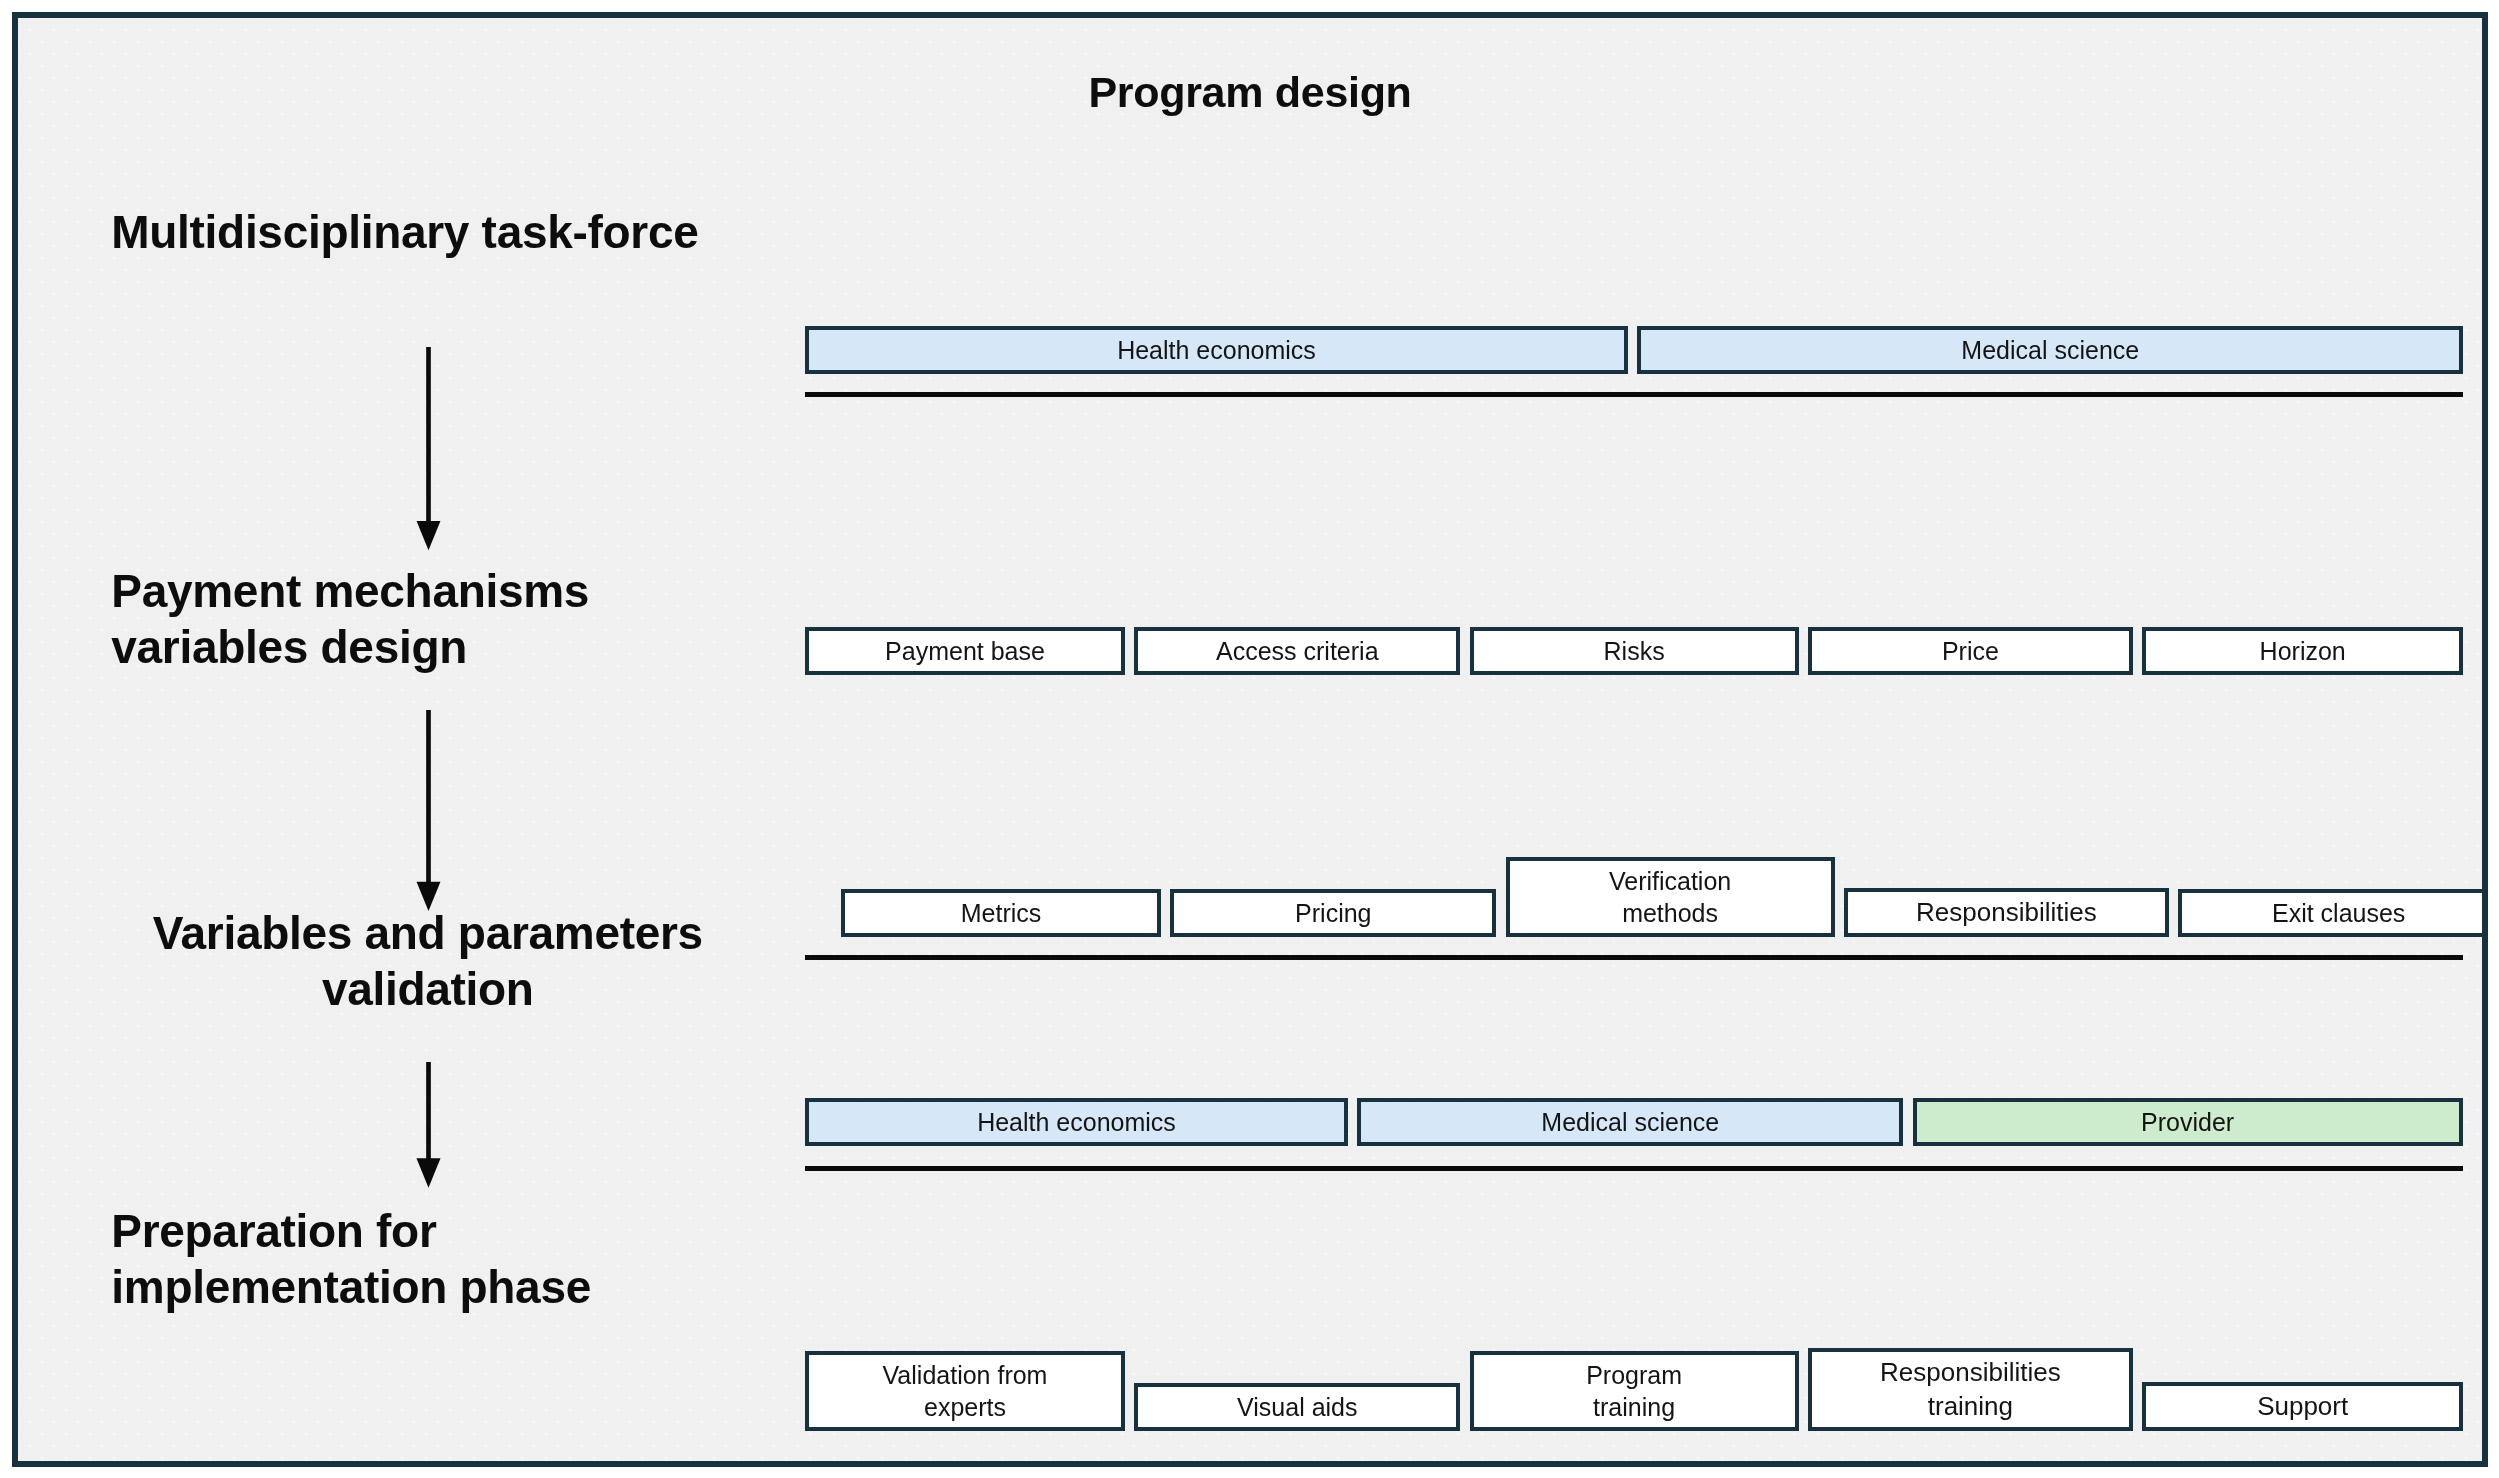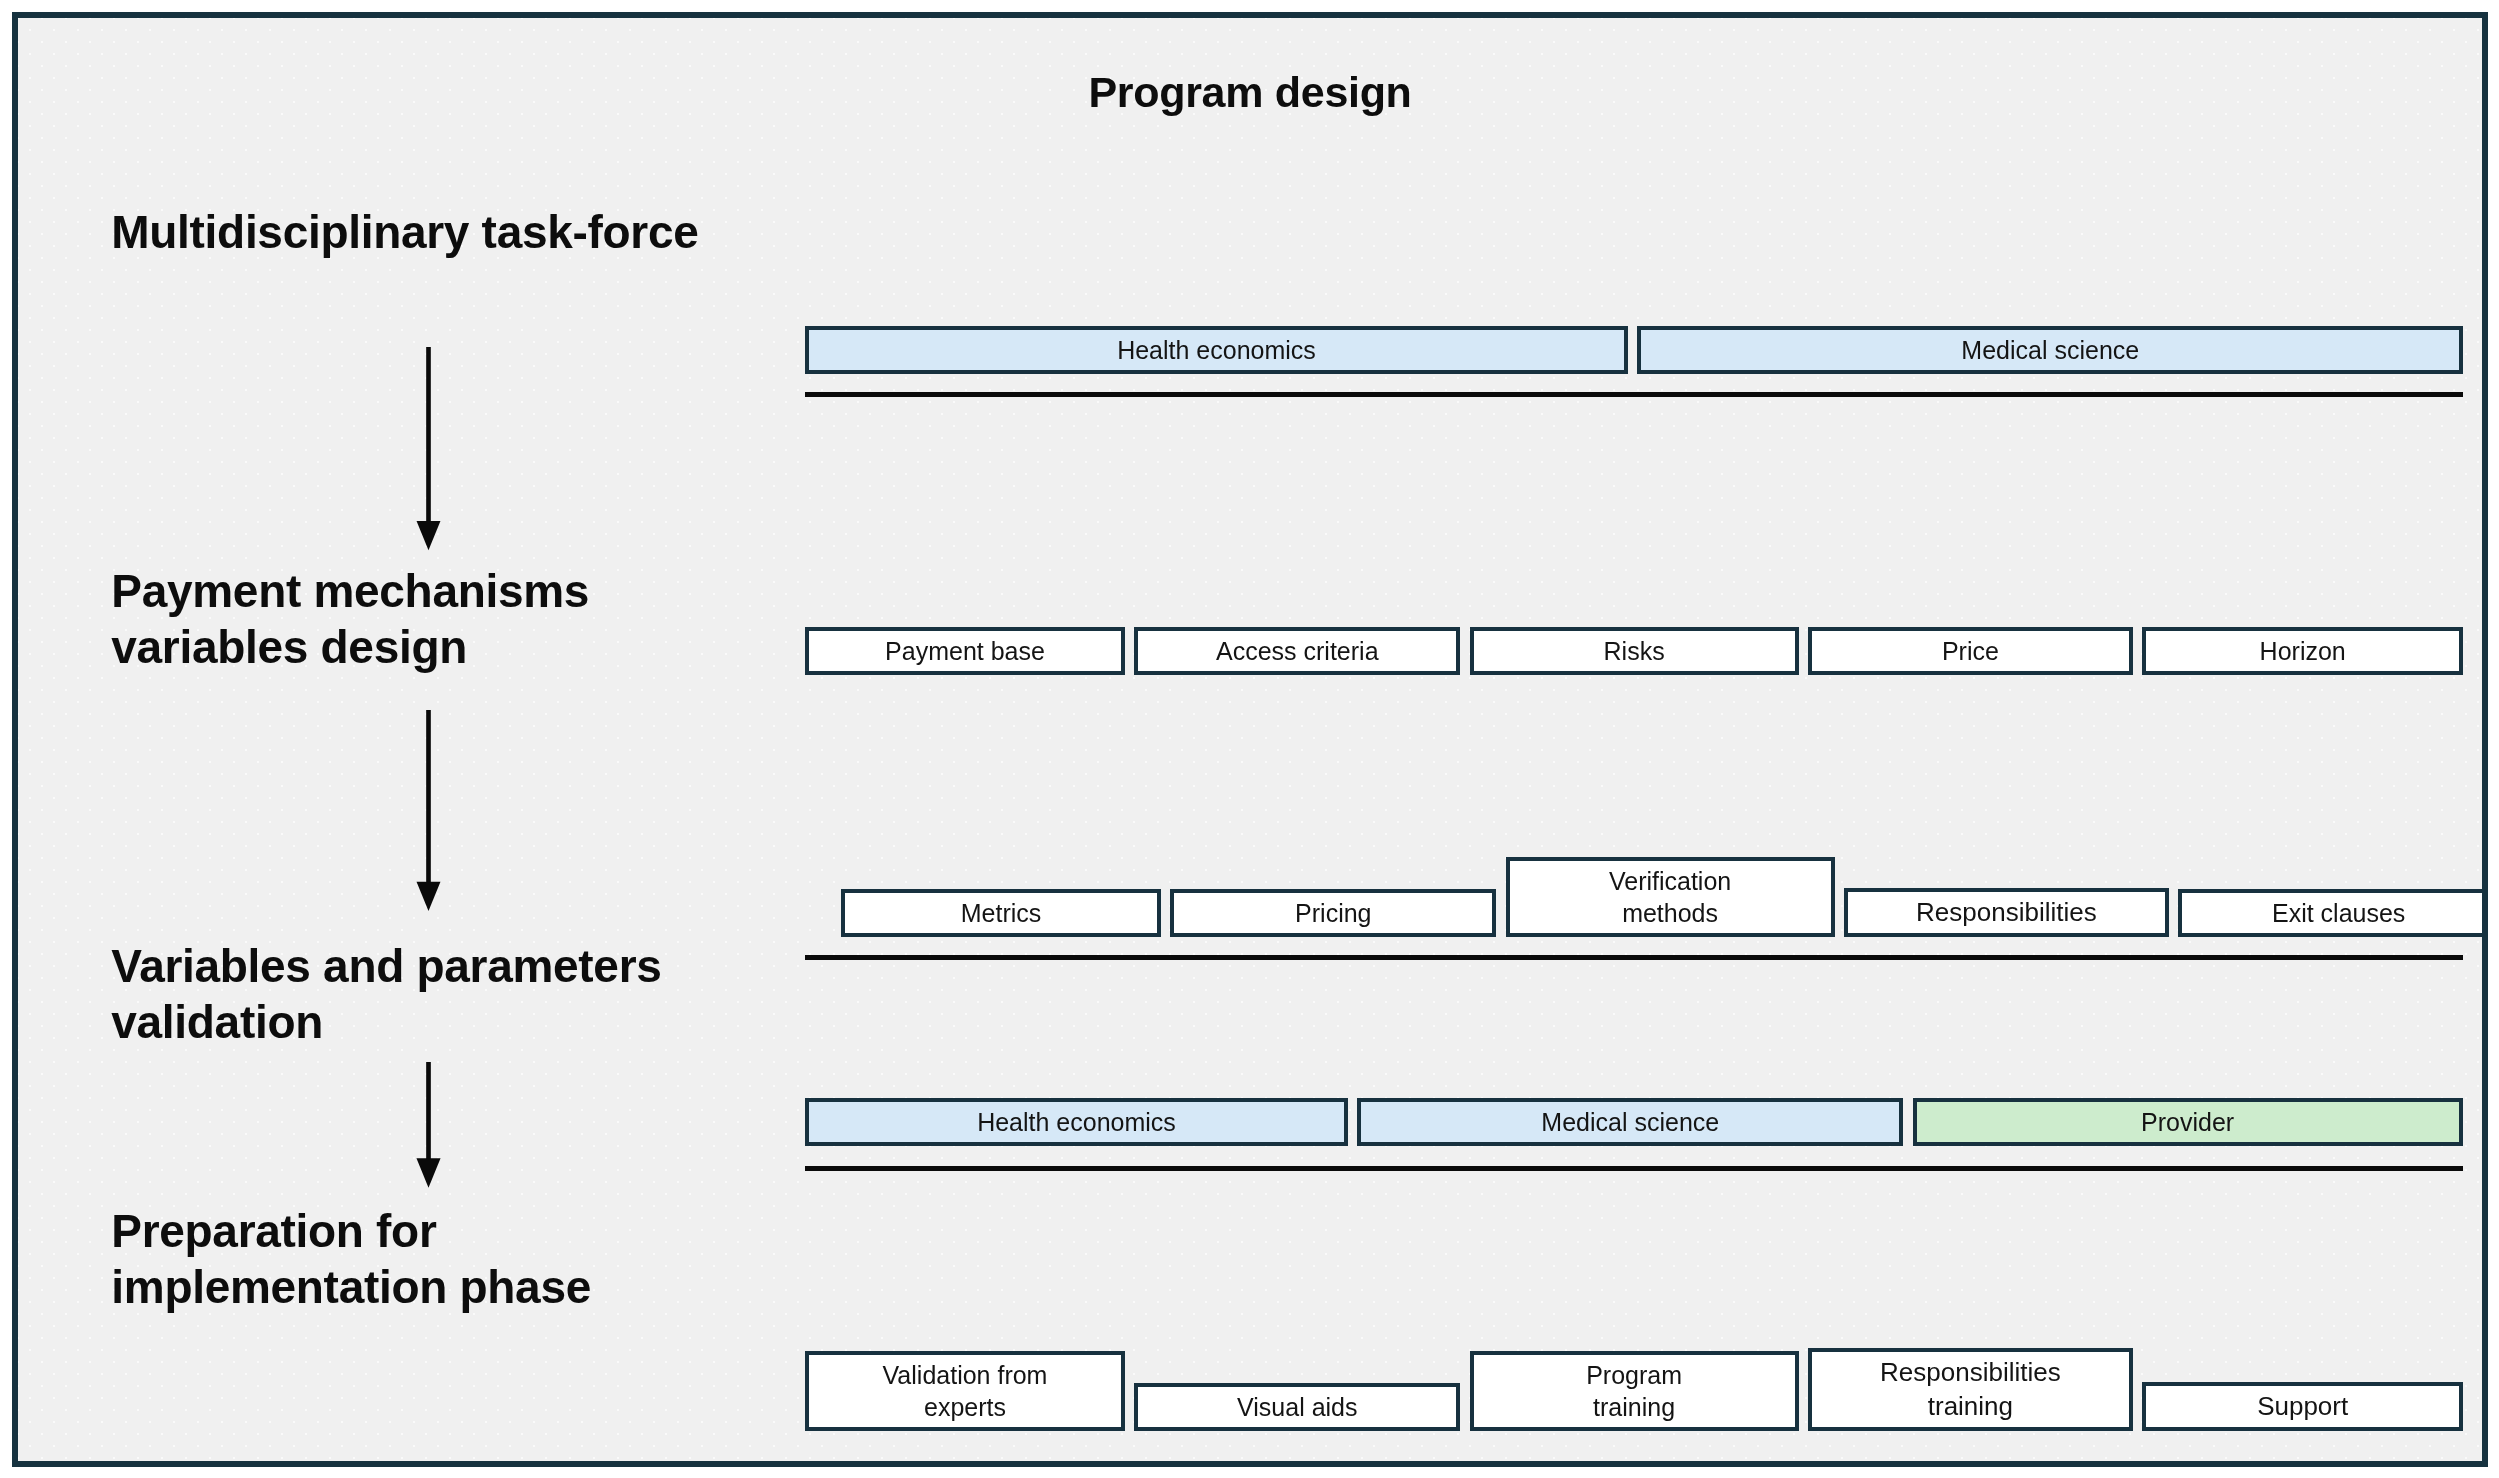--- a/index.html
+++ b/index.html
@@ -126,21 +126,21 @@
       <polygon points="20,306 2,262 38,262" fill="#0a0a0a"></polygon>
     </svg>
 
     <div class="stage-label" style="top:359px;">Payment mechanisms variables design</div>
 
     <svg class="arrow" style="top:506px; height:203px;" viewBox="0 0 40 305">
       <line x1="20" y1="0" x2="20" y2="268" stroke="#0a0a0a" stroke-width="7"></line>
       <polygon points="20,302 2,258 38,258" fill="#0a0a0a"></polygon>
     </svg>
 
-    <div class="stage-label" style="top:734px;">Variables and parameters validation</div>
+    <div class="stage-label" style="top:701px;text-align:center;">Variables and parameters validation</div>
 
     <svg class="arrow" style="top:858px; height:127px;" viewBox="0 0 40 190">
       <line x1="20" y1="0" x2="20" y2="154" stroke="#0a0a0a" stroke-width="7"></line>
       <polygon points="20,188 2,144 38,144" fill="#0a0a0a"></polygon>
     </svg>
 
     <div class="stage-label" style="top:999px;">Preparation for implementation phase</div>
   </div>
 
   <div id="grid">

